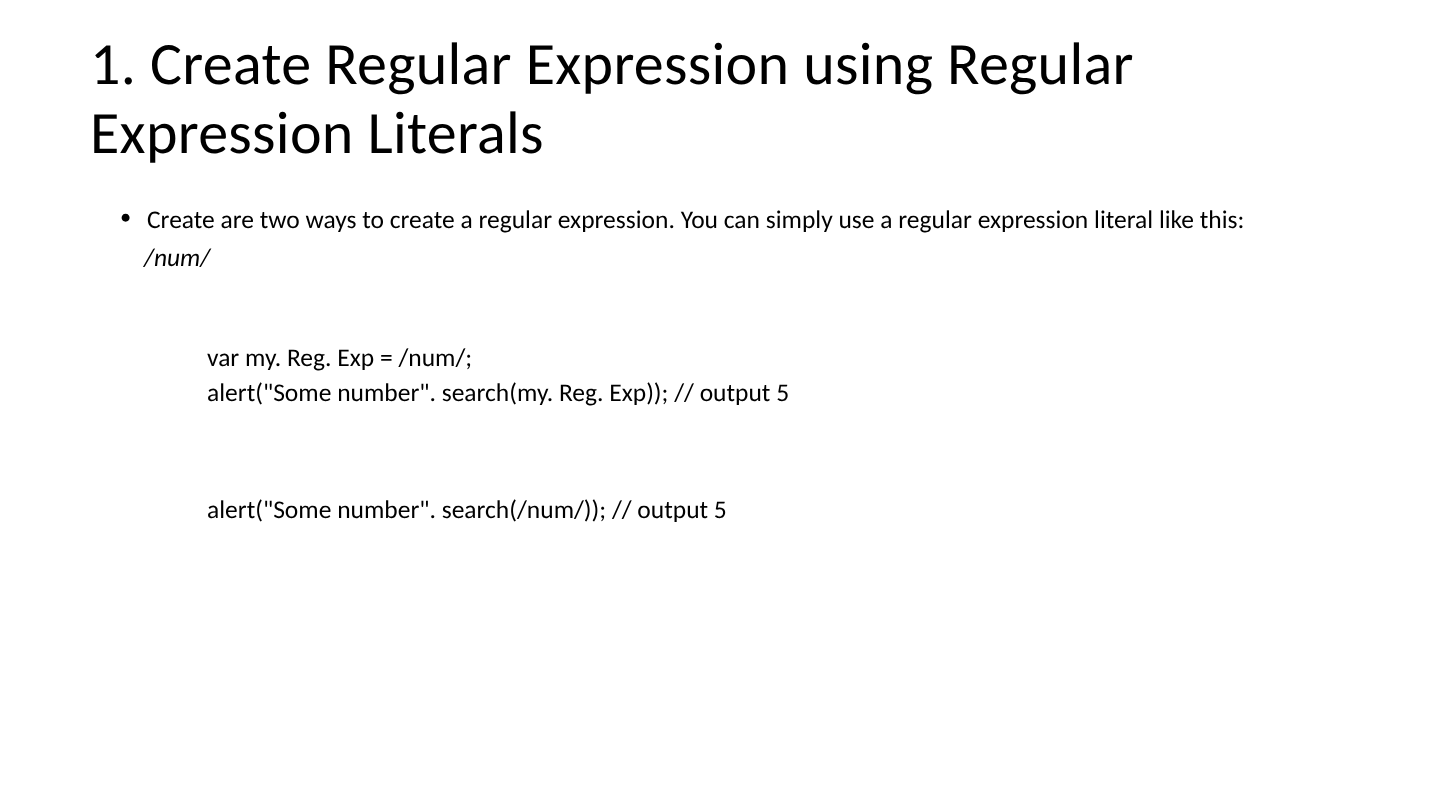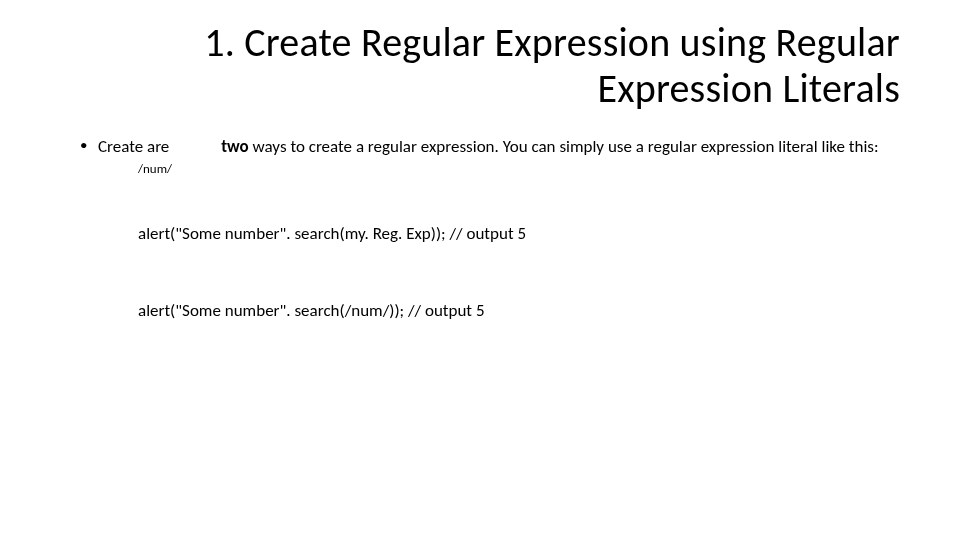--- a/index.html
+++ b/index.html
@@ -15,21 +15,21 @@
     width: 960px;
     height: 540px;
     position: relative;
     box-sizing: border-box;
     padding: 20px 60px 0 60px;
   }
   .title {
     font-family: "Calibri Light", Calibri, Arial, sans-serif;
     font-size: 40px;
     font-weight: 400;
-    text-align: right;
+    text-align: left;
     line-height: 1.15;
     margin: 0 0 24px 0;
     letter-spacing: 0.2px;
   }
   ul.bullets {
     list-style: none;
     margin: 0;
     padding: 0 0 0 20px;
   }
   ul.bullets > li {
@@ -40,52 +40,54 @@
     margin-bottom: 4px;
   }
   ul.bullets > li::before {
     content: "•";
     position: absolute;
     left: 0;
     top: 0;
     font-size: 15px;
   }
   .indent1 {
-    margin-left: 78px;
-    font-size: 13px;
+    margin-left: 36px;
+    font-size: 17px;
     line-height: 1.25;
+    font-style: italic;
   }
   .indent2 {
     margin-left: 78px;
     font-size: 17px;
     line-height: 1.4;
   }
   .gap-md { height: 30px; }
   .gap-lg { height: 40px; }
-  b { font-weight: 700; margin-left: 48px; }
+  b { font-weight: 400; }
 </style>
 </head>
 <body>
 
 <div class="slide">
 
   <h1 class="title">1. Create Regular Expression using Regular Expression Literals</h1>
 
   <ul class="bullets">
     <li>
       <span>Create are </span><b>two</b><span> ways to create a regular expression. You can simply use a regular expression literal like this:</span>
     </li>
   </ul>
   <div class="indent1">/num/</div>
 
 
   <div class="gap-md"></div>
 
 
   <div style="height:14px"></div>
+  <div class="indent2">var my. Reg. Exp = /num/;</div>
   <div class="indent2">alert("Some number". search(my. Reg. Exp));  // output 5</div>
 
   <div class="gap-lg"></div>
 
 
   <div style="height:14px"></div>
   <div class="indent2">alert("Some number". search(/num/));  // output 5</div>
 
 </div>
 

